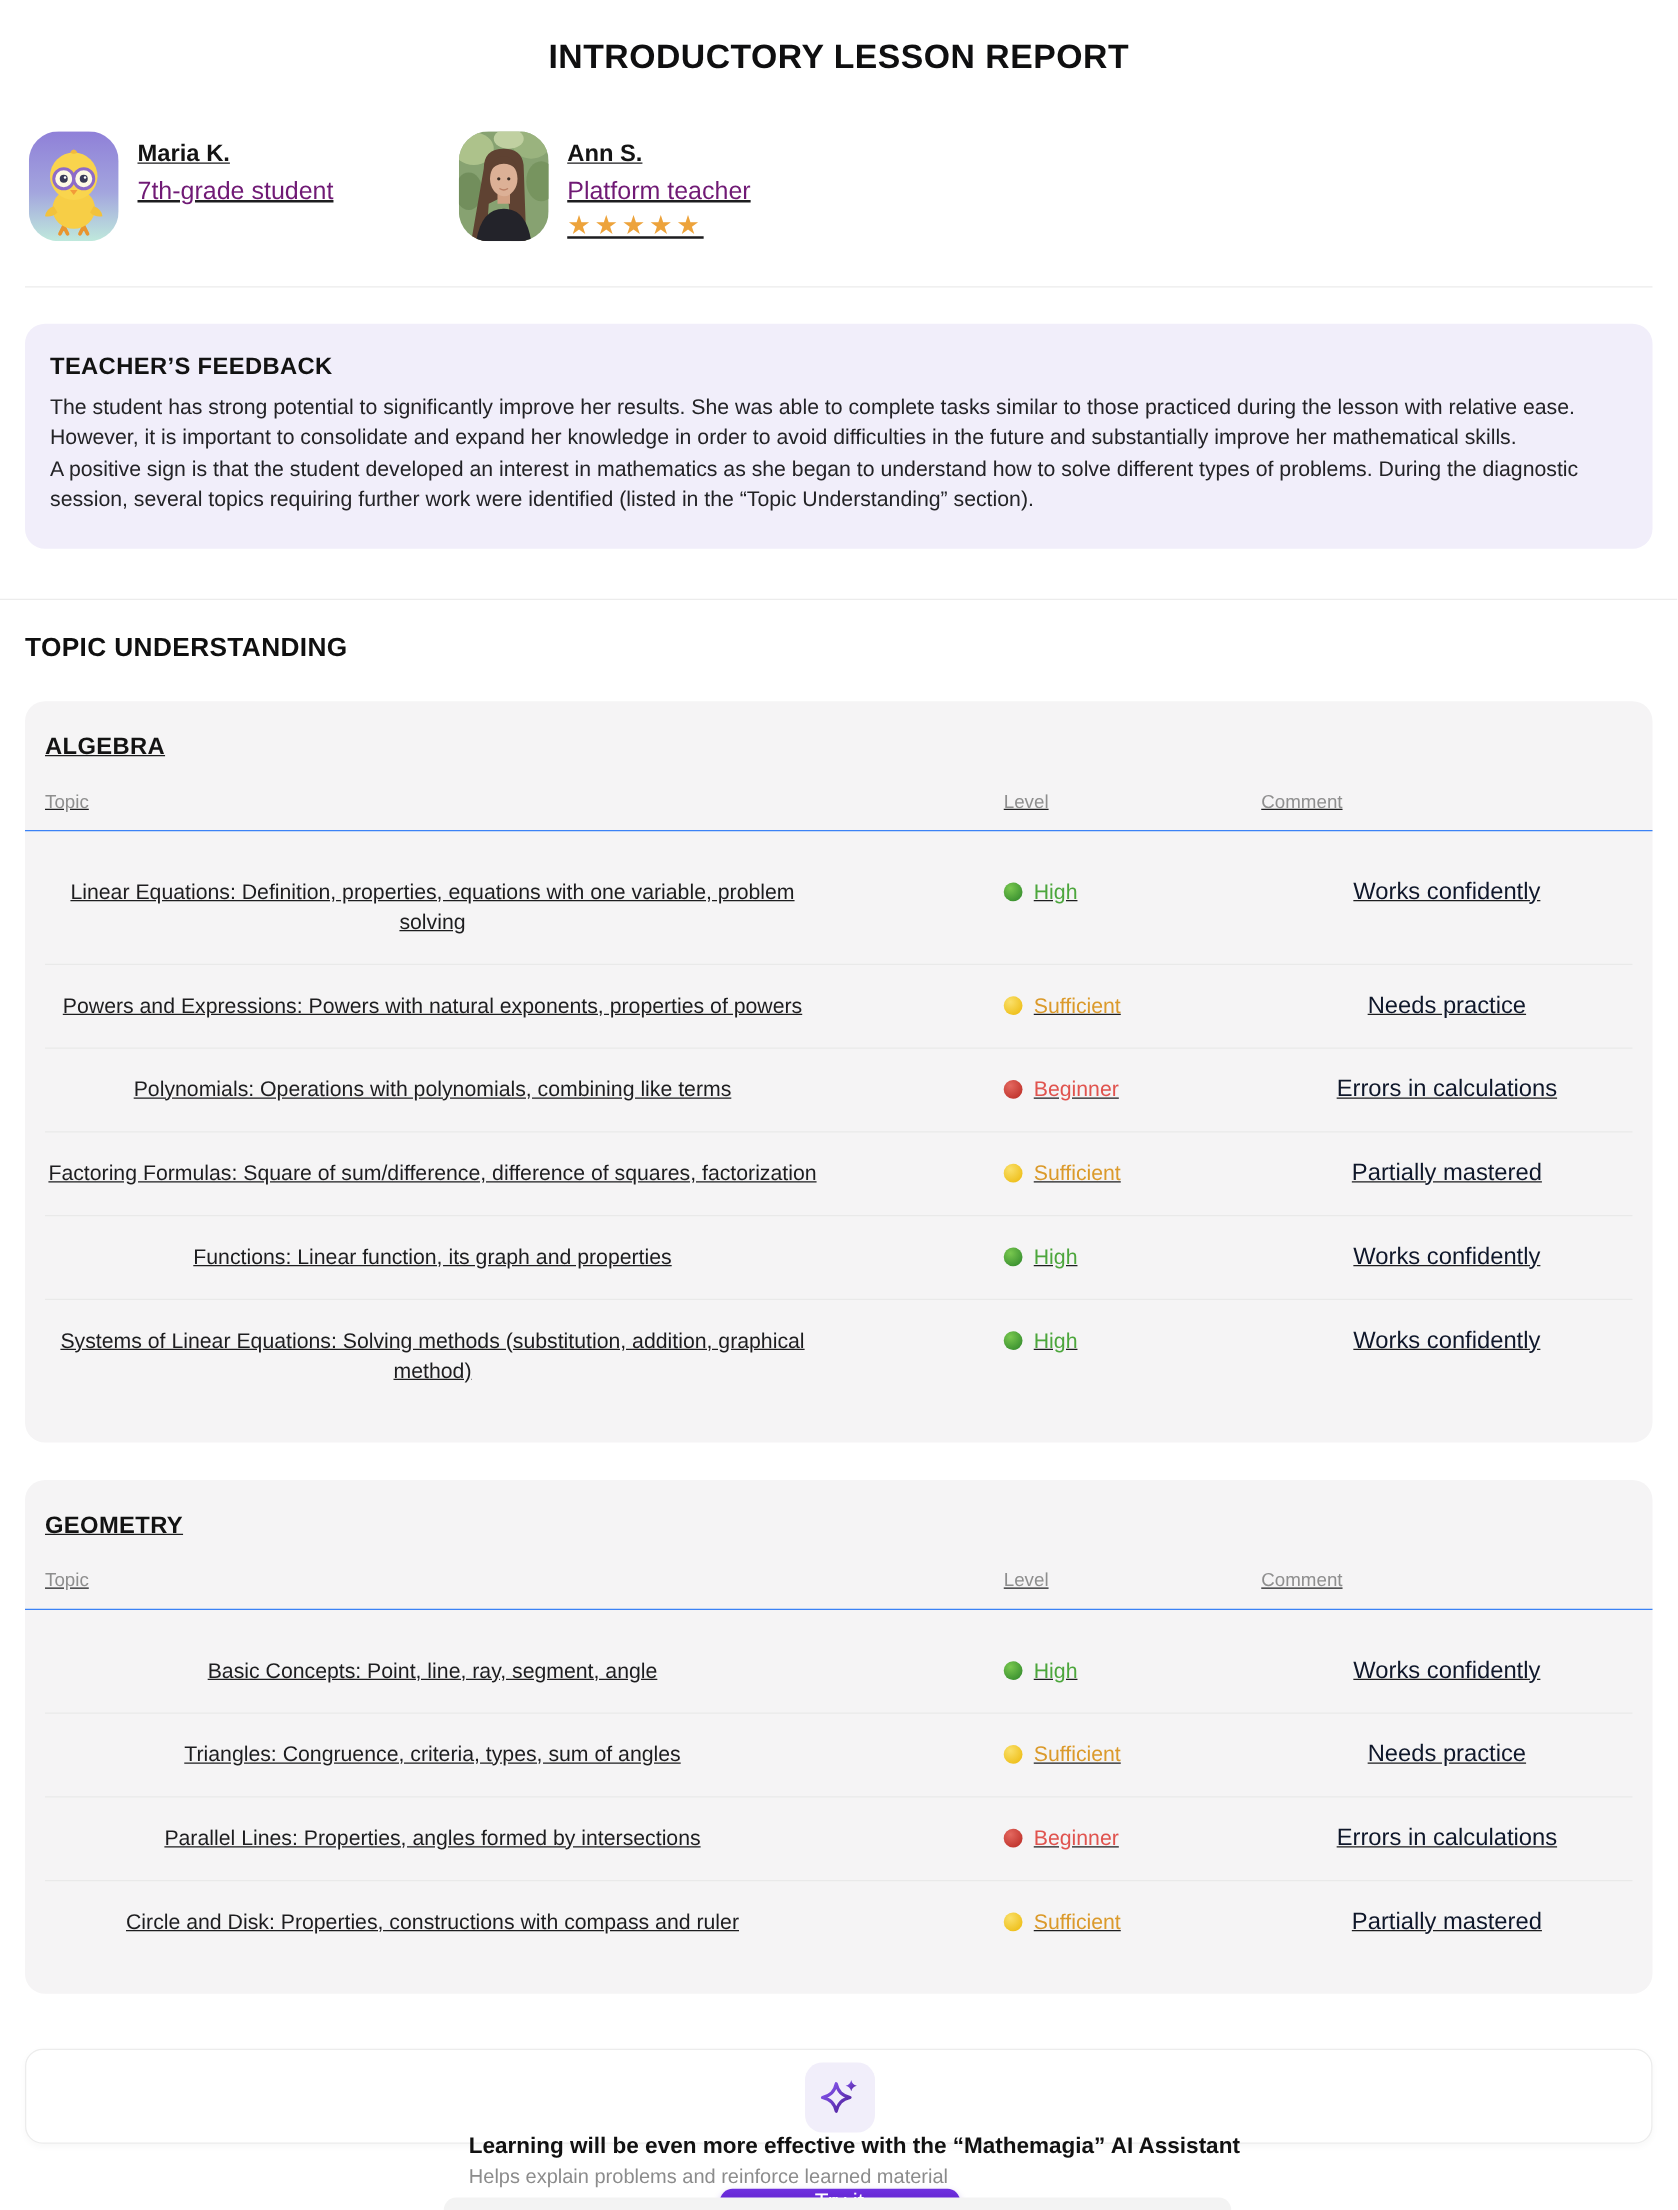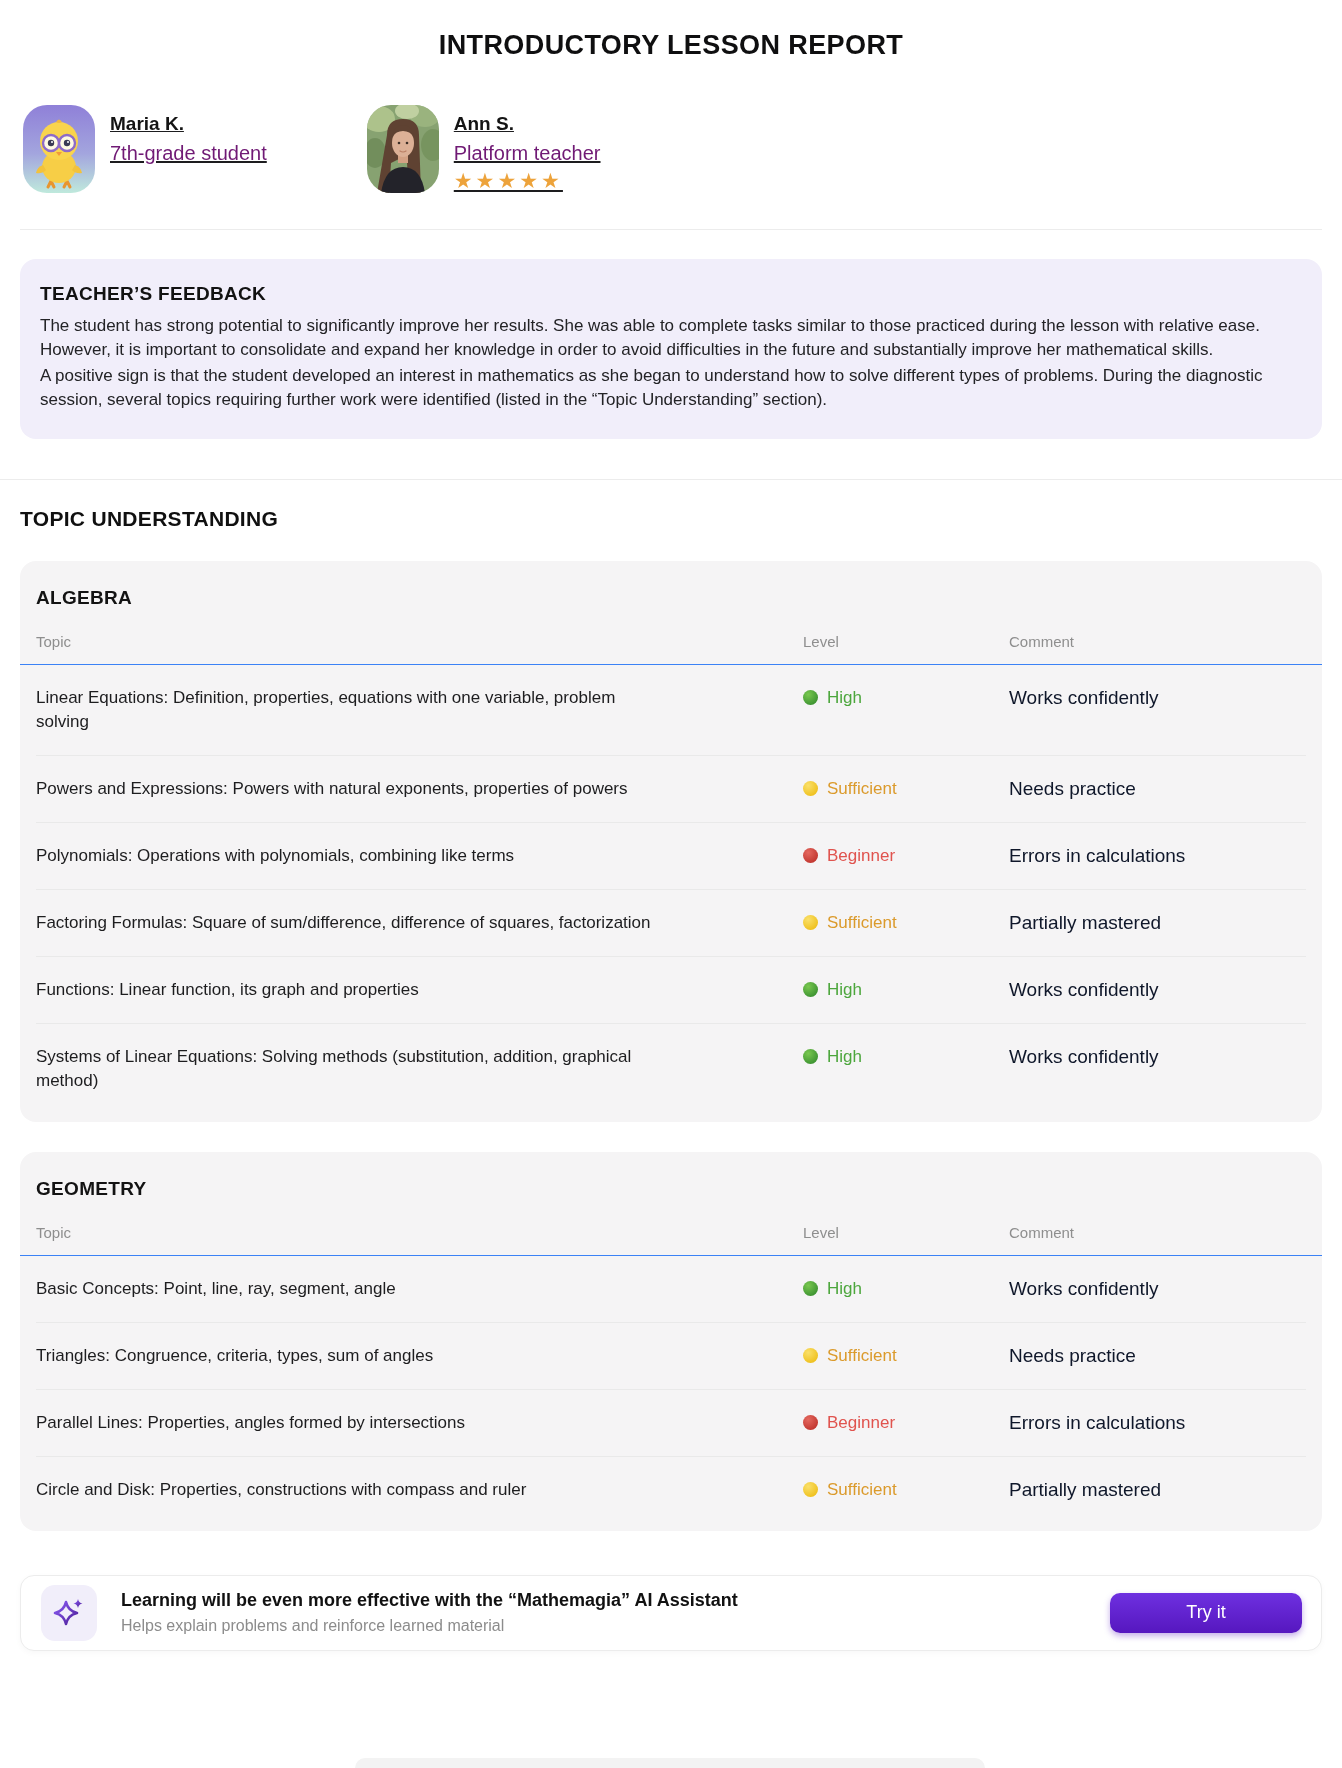--- a/index.html
+++ b/index.html
@@ -40,44 +40,45 @@
   .feedback p + p { margin-top:2px; }
 
   .divider2 { height:1px; background:#ececec; margin:40px 0 0 0; }
 
   
   .tu-heading { margin:27px 20px 0 20px; font-size:21px; font-weight:800; letter-spacing:.3px; color:#101010; }
 
   .tcard {
     margin:30px 20px 0 20px; background:#f5f4f5; border-radius:16px;
     padding:0 0 8px 0;
+    text-decoration:underline;
   }
   .tcard + .tcard { margin-top:30px; }
   .tcard-title { font-size:19px; font-weight:800; letter-spacing:.3px; color:#131313; padding:26px 16px 0 16px; }
   .thead {
     display:grid; grid-template-columns:767px 206px 1fr;
     padding:24px 16px 14px 16px; border-bottom:1px solid #3b82f6;
   }
   .thead div { font-size:15px; color:#8e8e8e; }
-  .rows { margin:0 16px; }
+  .rows { margin:16px 16px;text-align:center; }
   .trow {
     display:grid; grid-template-columns:767px 206px 1fr;
     padding:21px 0; align-items:start;
   }
   .trow + .trow { border-top:1px solid #e9e9e9; }
   .cell-topic { font-size:17px; line-height:24px; color:#1d1d1f; max-width:620px; }
   .cell-level { display:flex; align-items:center; gap:9px; font-size:17px; line-height:24px; }
   .lvl-dot { width:15px; height:15px; border-radius:50%; flex:0 0 auto; }
   .cell-comment { font-size:19px; line-height:24px; color:#0f172a; }
 
   
   .banner {
     margin:44px 20px 0 20px; background:#ffffff; border:1px solid #ececec;
     border-radius:14px; box-shadow:0 2px 6px rgba(0,0,0,.03);
-    padding:10px 19px 10px 20px; display:flex; align-items:center; height:76px;
+    padding:10px 19px 10px 20px; display:flex; align-items:center; height:76px;flex-direction:column;
   }
   .banner-icon {
     width:56px; height:56px; border-radius:14px; background:#f1eefa;
     display:flex; align-items:center; justify-content:center; flex:0 0 auto;
   }
   .banner-text { margin-left:24px; flex:1 1 auto; }
   .banner-title { font-size:18px; font-weight:800; color:#111; }
   .banner-sub { font-size:16px; color:#8c8c8c; margin-top:6px; }
   .try-btn {
     width:192px; height:40px; border:none; border-radius:10px; cursor:pointer;

